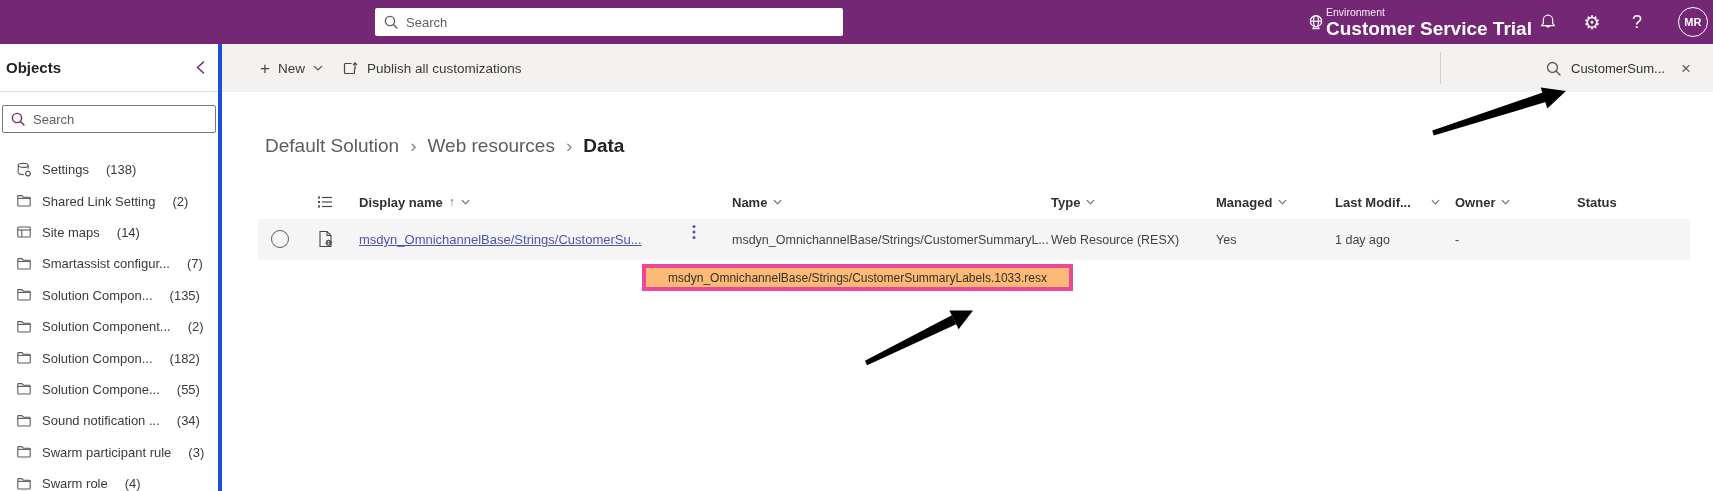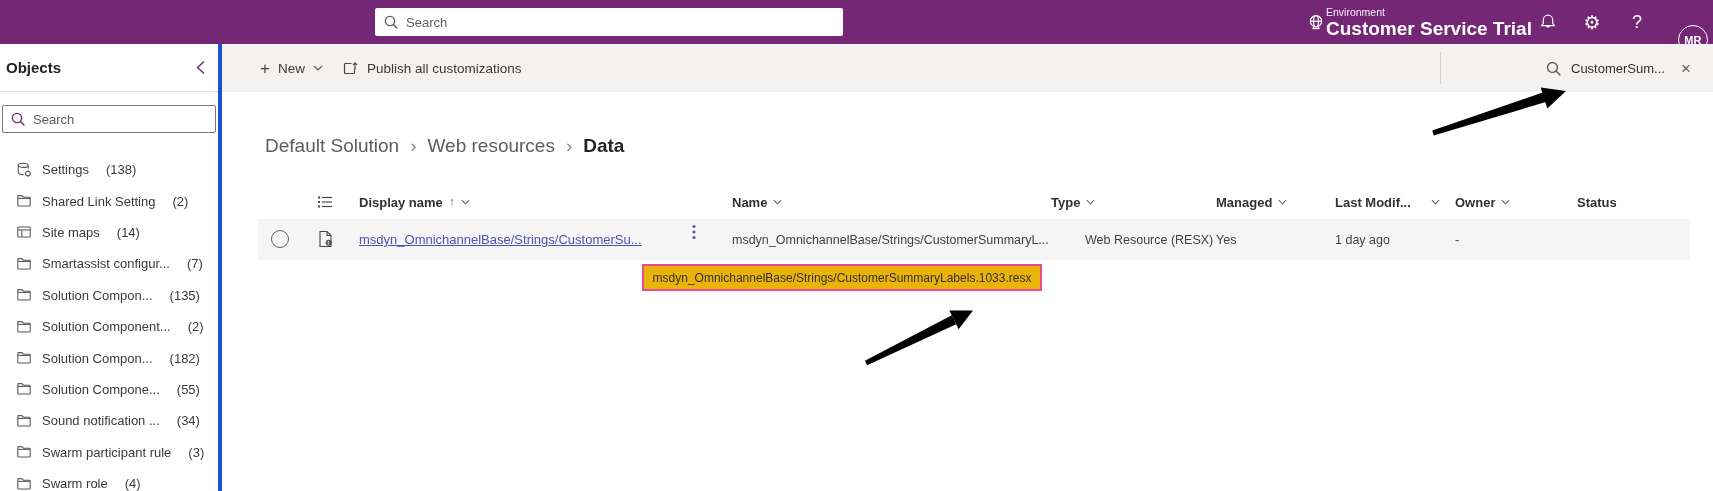--- a/index.html
+++ b/index.html
@@ -14,21 +14,21 @@
   .tb-search input { flex:1; border:none; outline:none; background:transparent;
     font:13px "Liberation Sans",sans-serif; color:#323130; }
   .tb-search input::placeholder { color:#605e5c; }
   .env { position:absolute; left:1306px; top:6px; display:flex; align-items:center; gap:0; color:#fff; cursor:pointer; }
   .env-lines { display:flex; flex-direction:column; line-height:1.15; }
   .env-label { font-size:10.5px; color:rgba(255,255,255,.92); }
   .env-name { font-size:19px; font-weight:700; }
   .tb-ic { position:absolute; top:0; height:44px; display:flex; align-items:center; justify-content:center; width:32px; color:#fff; cursor:pointer; }
   .gear-glyph { font-size:19px; line-height:1; }
   .help-glyph { font-size:18px; line-height:1; font-weight:400; }
-  .avatar { position:absolute; left:1678px; top:25px; width:30px; height:30px; border:1.6px solid #fff;
+  .avatar { position:absolute; left:1678px; top:7px; width:30px; height:30px; border:1.6px solid #fff;
     border-radius:50%; display:flex; align-items:center; justify-content:center;
     color:#fff; font-size:11px; font-weight:700; letter-spacing:.3px; cursor:pointer; }
 
   
   .app { display:flex; height:447px; }
   .sidebar { width:222px; border-right:4px solid #1d4ed8; background:#fff; flex:none; }
   .main { flex:1; position:relative; }
 
   
   .sb-header { height:48px; display:flex; align-items:center; justify-content:space-between;
@@ -68,22 +68,22 @@
   .hcell { position:absolute; top:96px; height:28px; display:flex; align-items:center; gap:6px;
     font-size:13px; font-weight:700; color:#323130; cursor:pointer; white-space:nowrap; }
   .sort-ic { font-size:12px; color:#605e5c; font-weight:400; }
 
   .grid-row { position:absolute; left:36px; right:23px; top:127px; height:41px; background:#f5f5f5; cursor:pointer; }
   .cell { position:absolute; top:132px; height:32px; line-height:32px; font-size:12.5px; color:#424242; white-space:nowrap; }
   .radio { position:absolute; left:49px; top:138px; width:18px; height:18px; border:1px solid #605e5c;
     border-radius:50%; background:#fff0; cursor:pointer; }
   .link { color:#4f52b2; text-decoration:underline; font-size:13px; cursor:pointer; }
 
-  .tooltip { position:absolute; left:420px; top:172px; width:400px; height:27px; background:#eab308;
-    border:2px solid #ec4899; display:flex; align-items:center; justify-content:center;
+  .tooltip { position:absolute; left:420px; top:172px; width:431px; height:27px; background:#fdba74;
+    border:4px solid #ec4899; display:flex; align-items:center; justify-content:center;
     font-size:12px; color:#323130; white-space:nowrap; }
 
   .overlay { position:absolute; left:0; top:0; width:1713px; height:491px; pointer-events:none; z-index:50; }
 </style>
 </head>
 <body>
 
 <div class="topbar">
   <div class="tb-search">
     <span>
@@ -399,21 +399,21 @@
       <div class="cell" style="left:470px">
         <span>
           <svg width="4" height="16" viewBox="0 0 4 16">
               <circle cx="2" cy="2.5" r="1.5" fill="#4f52b2"></circle>
               <circle cx="2" cy="8" r="1.5" fill="#4f52b2"></circle>
               <circle cx="2" cy="13.5" r="1.5" fill="#4f52b2"></circle>
             </svg>
         </span>
       </div>
       <div class="cell" style="left:510px">msdyn_OmnichannelBase/Strings/CustomerSummaryL...</div>
-      <div class="cell" style="left:863px">Web Resource (RESX)</div>
+      <div class="cell" style="left:829px">Web Resource (RESX)</div>
       <div class="cell" style="left:994px">Yes</div>
       <div class="cell" style="left:1113px">1 day ago</div>
       <div class="cell" style="left:1233px">-</div>
 
       <div class="tooltip">msdyn_OmnichannelBase/Strings/CustomerSummaryLabels.1033.resx</div>
     </div>
   </div>
 </div>
 
 <svg class="overlay" viewBox="0 0 1713 491">

